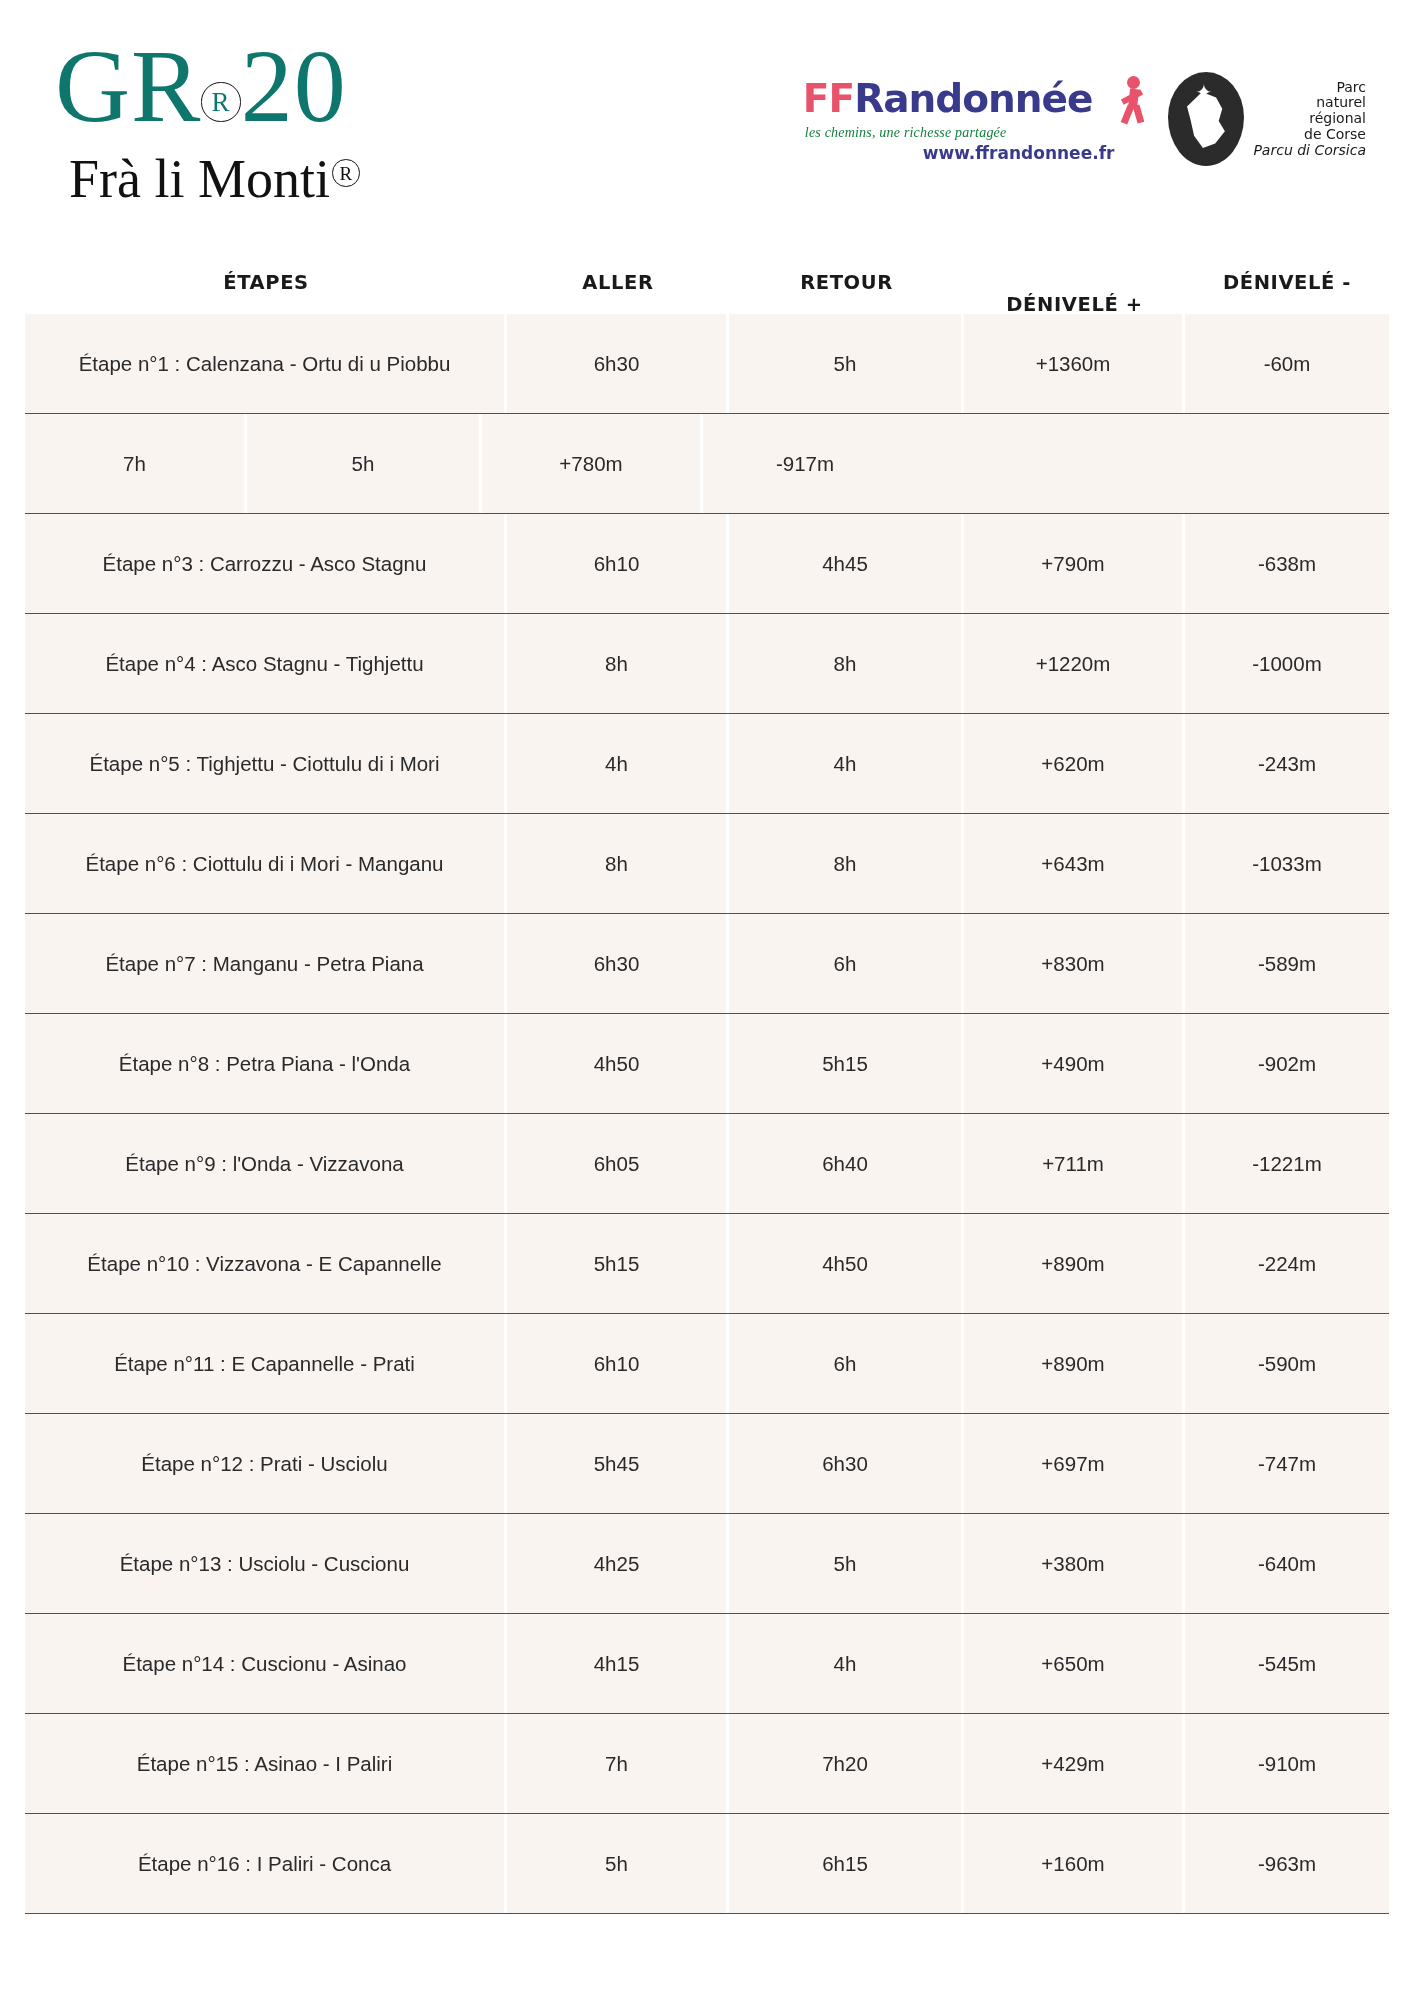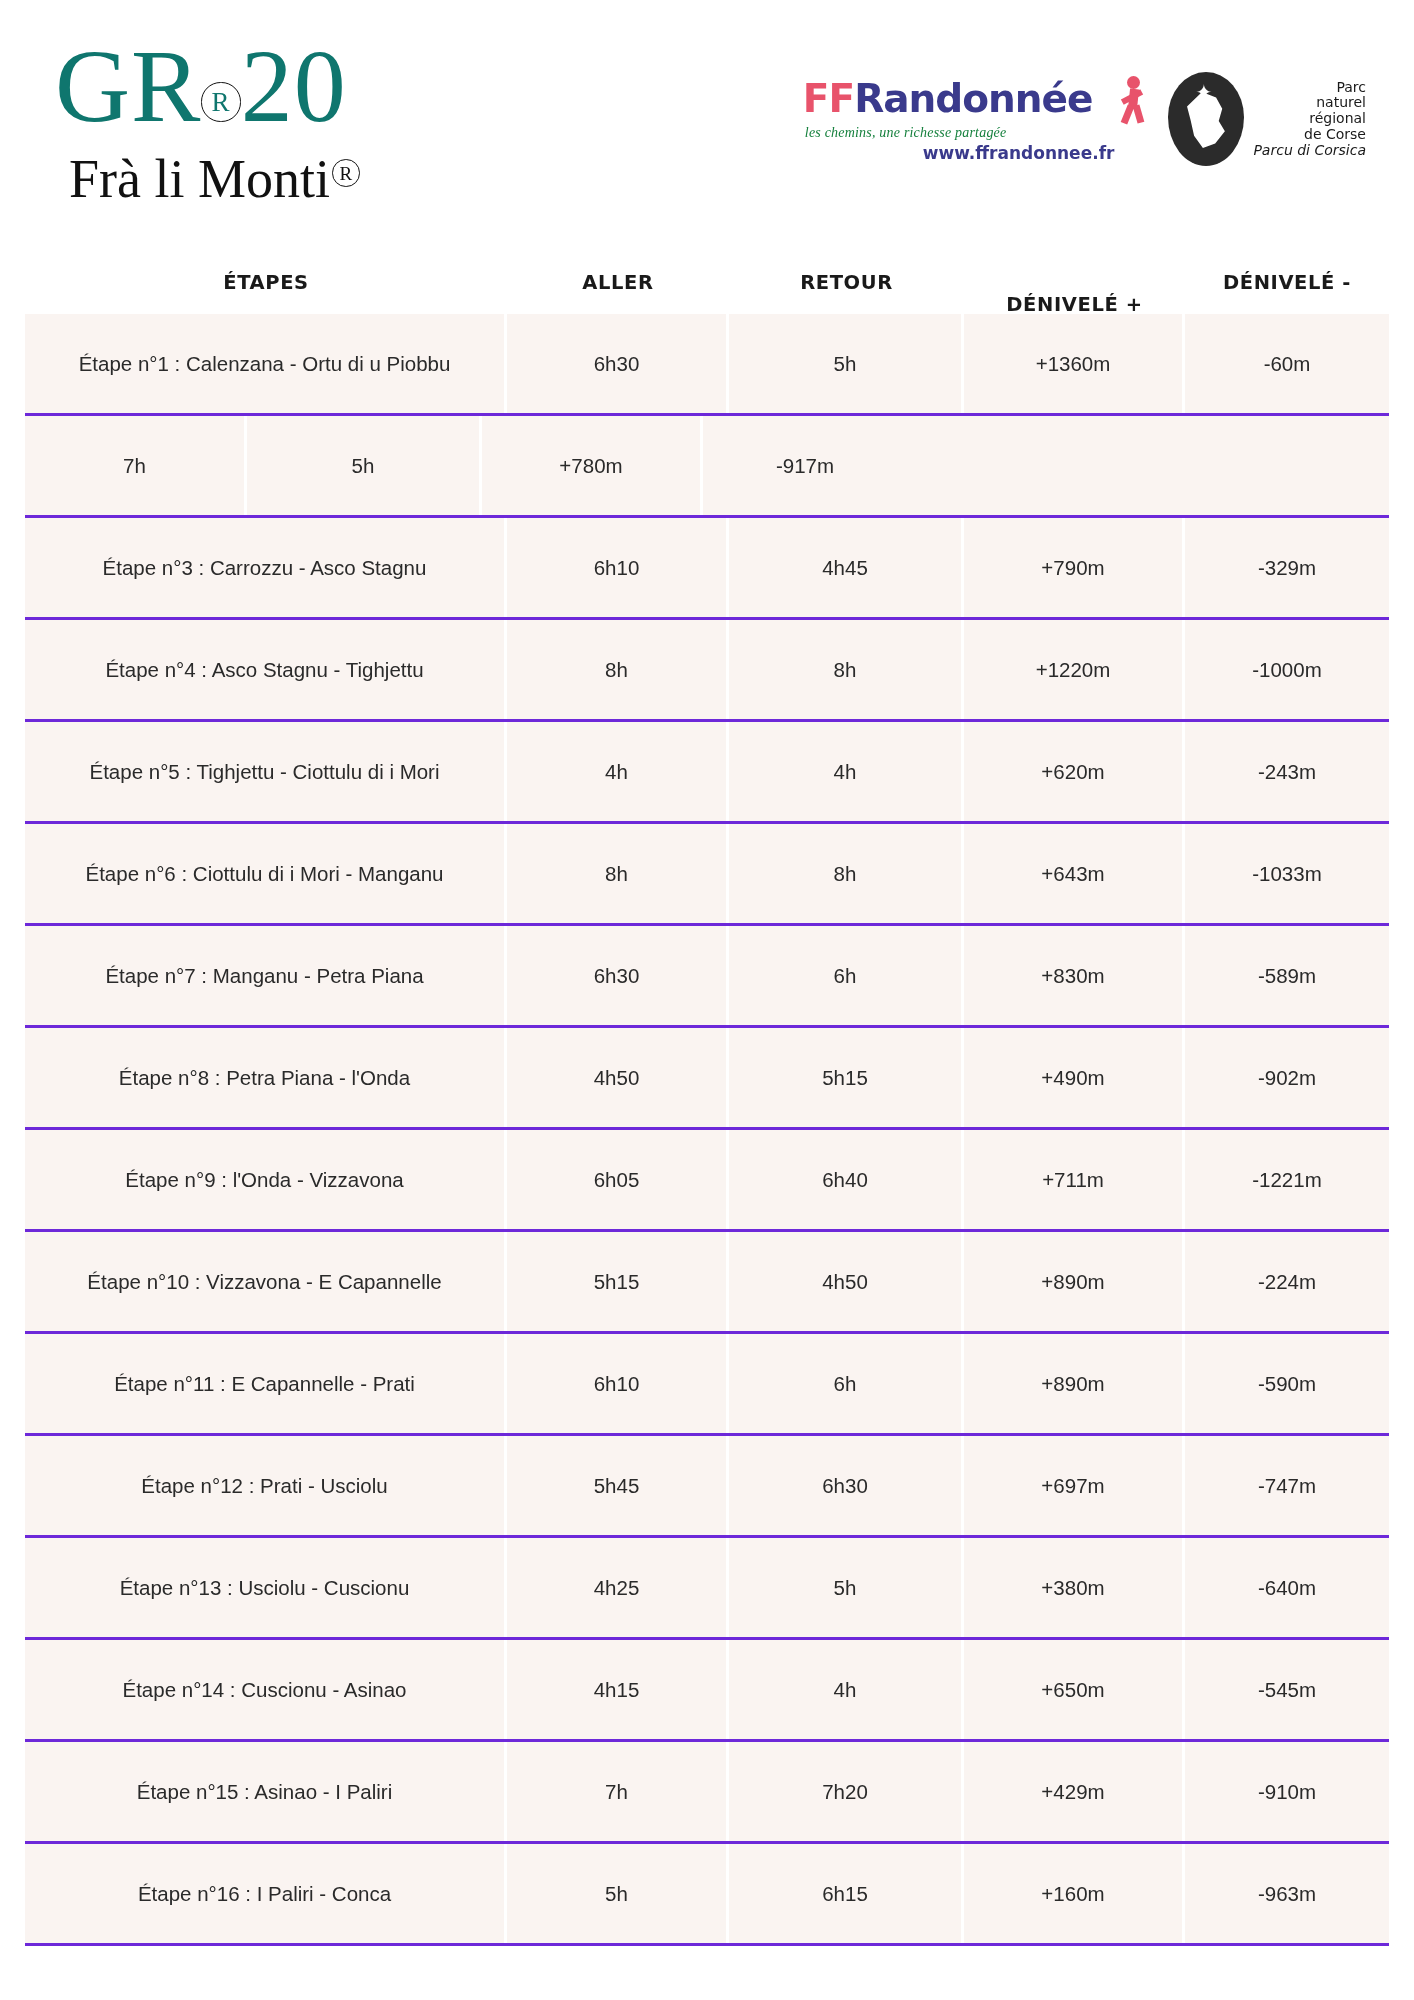--- a/index.html
+++ b/index.html
@@ -222,21 +222,21 @@
     font-size: 19.5px;
     letter-spacing: 0.6px;
     text-align: center;
     color: #1a1a1a;
   }
   .row {
     display: flex;
     align-items: stretch;
     height: 99px;
     background: #faf4f1;
-    border-bottom: 3px solid #6d28d9;
+    border-bottom: 1px solid #6d28d9;
   }
   .cell {
     display: flex;
     align-items: center;
     justify-content: center;
     font-family: "Liberation Sans", sans-serif;
     font-size: 20.5px;
     color: #2a2a2a;
     box-sizing: border-box;
     border-right: 3px solid #ffffff;
@@ -337,21 +337,21 @@
           <div class="cell c-aller">7h</div>
           <div class="cell c-retour">5h</div>
           <div class="cell c-dplus">+780m</div>
           <div class="cell c-dmoins">-917m</div>
         </div>
         <div class="row">
           <div class="cell c-etape">Étape n°3 : Carrozzu - Asco Stagnu</div>
           <div class="cell c-aller">6h10</div>
           <div class="cell c-retour">4h45</div>
           <div class="cell c-dplus">+790m</div>
-          <div class="cell c-dmoins">-329m</div>
+          <div class="cell c-dmoins">-638m</div>
         </div>
         <div class="row">
           <div class="cell c-etape">Étape n°4 : Asco Stagnu - Tighjettu</div>
           <div class="cell c-aller">8h</div>
           <div class="cell c-retour">8h</div>
           <div class="cell c-dplus">+1220m</div>
           <div class="cell c-dmoins">-1000m</div>
         </div>
         <div class="row">
           <div class="cell c-etape">Étape n°5 : Tighjettu - Ciottulu di i Mori</div>

